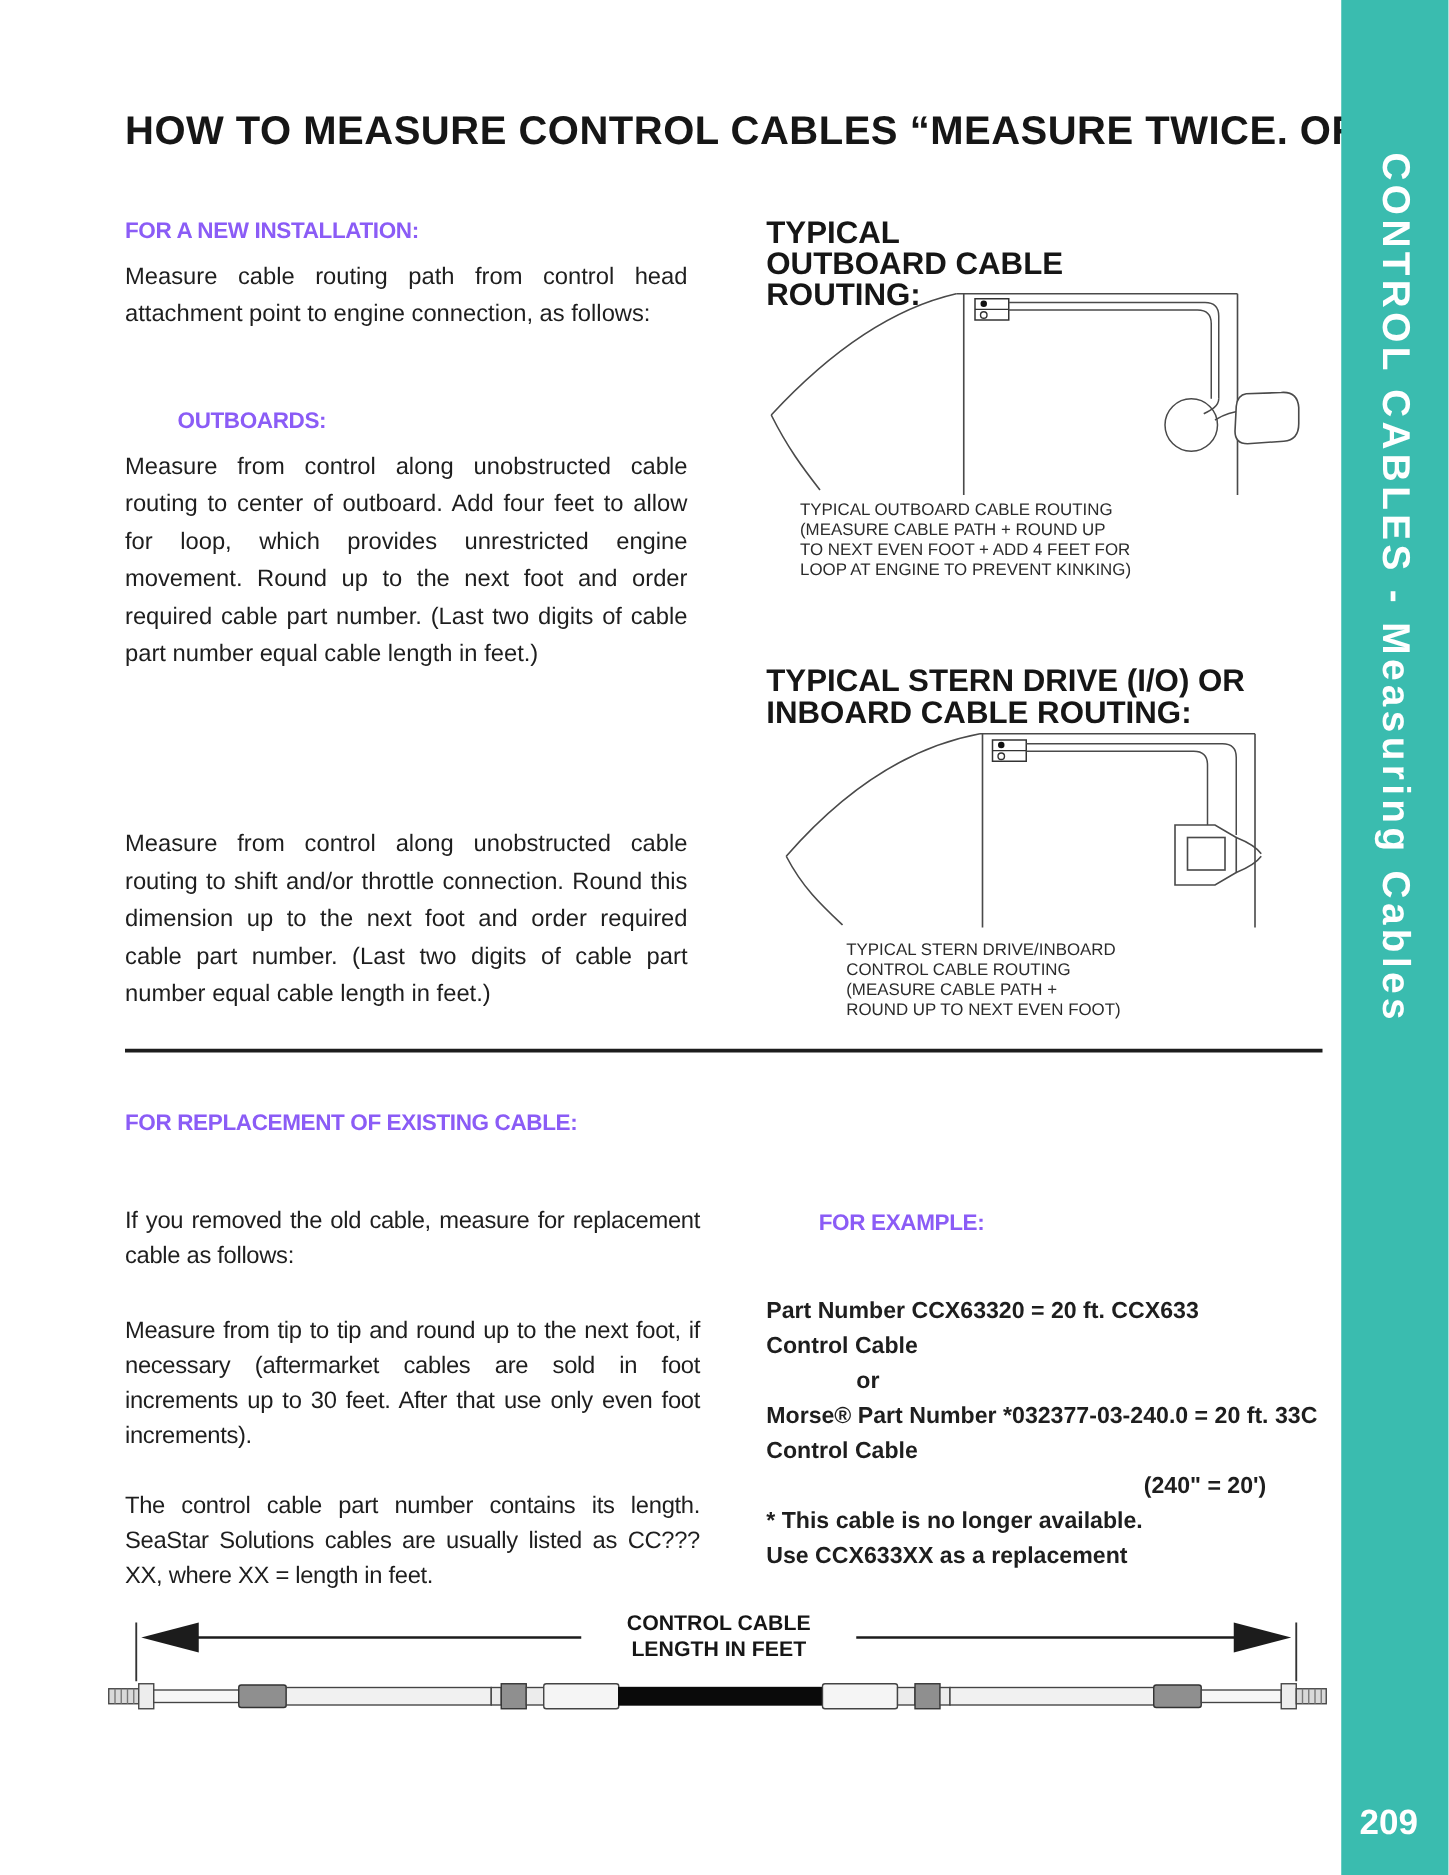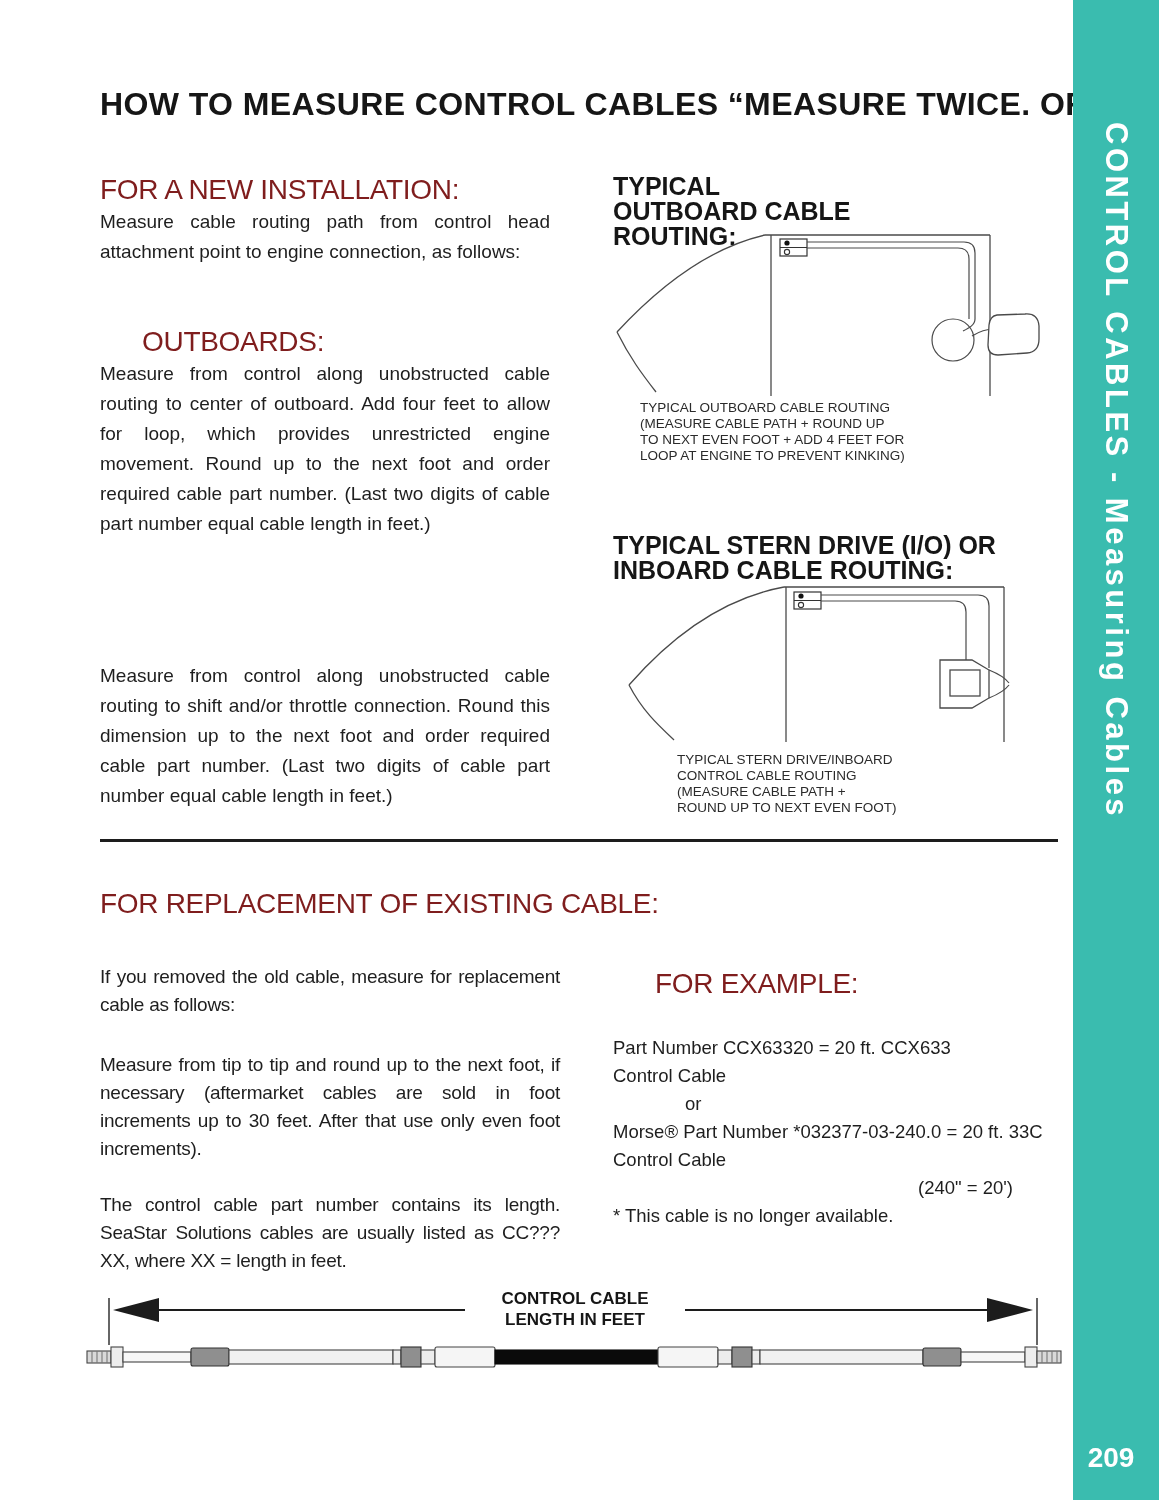--- a/index.html
+++ b/index.html
@@ -12,21 +12,21 @@
     color:#1c1c1c;
     overflow:hidden;
   }
   .abs { position:absolute; }
 
   .main-title {
     font-size:32px; font-weight:bold; letter-spacing:.4px;
     color:#161616; white-space:nowrap;
   }
   .heading-lg {
-    font-size:28px; font-weight:normal; color:#7f1d1d;
+    font-size:18px; font-weight:bold; color:#8b5cf6;
     letter-spacing:-0.3px; white-space:nowrap;
   }
   .heading-sm {
     font-size:25px; font-weight:bold; color:#161616; line-height:25px;
   }
   .body-text {
     font-size:19px; line-height:30px; color:#1e1e1e;
     text-align:justify; text-justify:inter-word;
   }
   .body-text2 {
@@ -152,28 +152,29 @@
 
   <div class="abs divider" style="left:100px; top:839px; width:958px;"></div>
 
   <div class="abs heading-lg" style="left:100px; top:888px;">FOR REPLACEMENT OF EXISTING CABLE:</div>
 
   <div class="abs body-text2" style="left:100px; top:963px; width:460px;">If you removed the old cable, measure for replacement cable as follows:</div>
   <div class="abs body-text2" style="left:100px; top:1051px; width:460px;">Measure from tip to tip and round up to the next foot, if necessary (aftermarket cables are sold in foot increments up to 30 feet. After that use only even foot increments).</div>
   <div class="abs body-text2" style="left:100px; top:1191px; width:460px;">The control cable part number contains its length. SeaStar Solutions cables are usually listed as CC???XX, where XX = length in feet.</div>
 
   <div class="abs heading-lg" style="left:613px; top:968px;margin-left:42px;">FOR EXAMPLE:</div>
-  <div class="abs" style="left:613px; top:1034px; width:400px;">
+  <div class="abs" style="left:613px; top:1034px; width:400px;font-weight:bold;">
     <div class="example-line">Part Number CCX63320 = 20 ft. CCX633</div>
     <div class="example-line">Control Cable</div>
     <div class="example-line example-or">or</div>
     <div class="example-line">Morse® Part Number *032377-03-240.0 = 20 ft. 33C</div>
     <div class="example-line">Control Cable</div>
     <div class="example-line example-right">(240" = 20')</div>
     <div class="example-line">* This cable is no longer available.</div>
+    <div class="example-line">Use CCX633XX as a replacement</div>
   </div>
 
   <svg class="abs" style="left:85px; top:1285px;" width="978" height="110" viewBox="0 0 978 110">
 
     <line x1="24" y1="13" x2="24" y2="60" stroke="#333" stroke-width="1.5"></line>
     <line x1="952" y1="13" x2="952" y2="60" stroke="#333" stroke-width="1.5"></line>
 
     <g>
       <line x1="60" y1="25" x2="400" y2="25" stroke="#1c1c1c" stroke-width="2"></line>
       <line x1="580" y1="25" x2="918" y2="25" stroke="#1c1c1c" stroke-width="2"></line>

